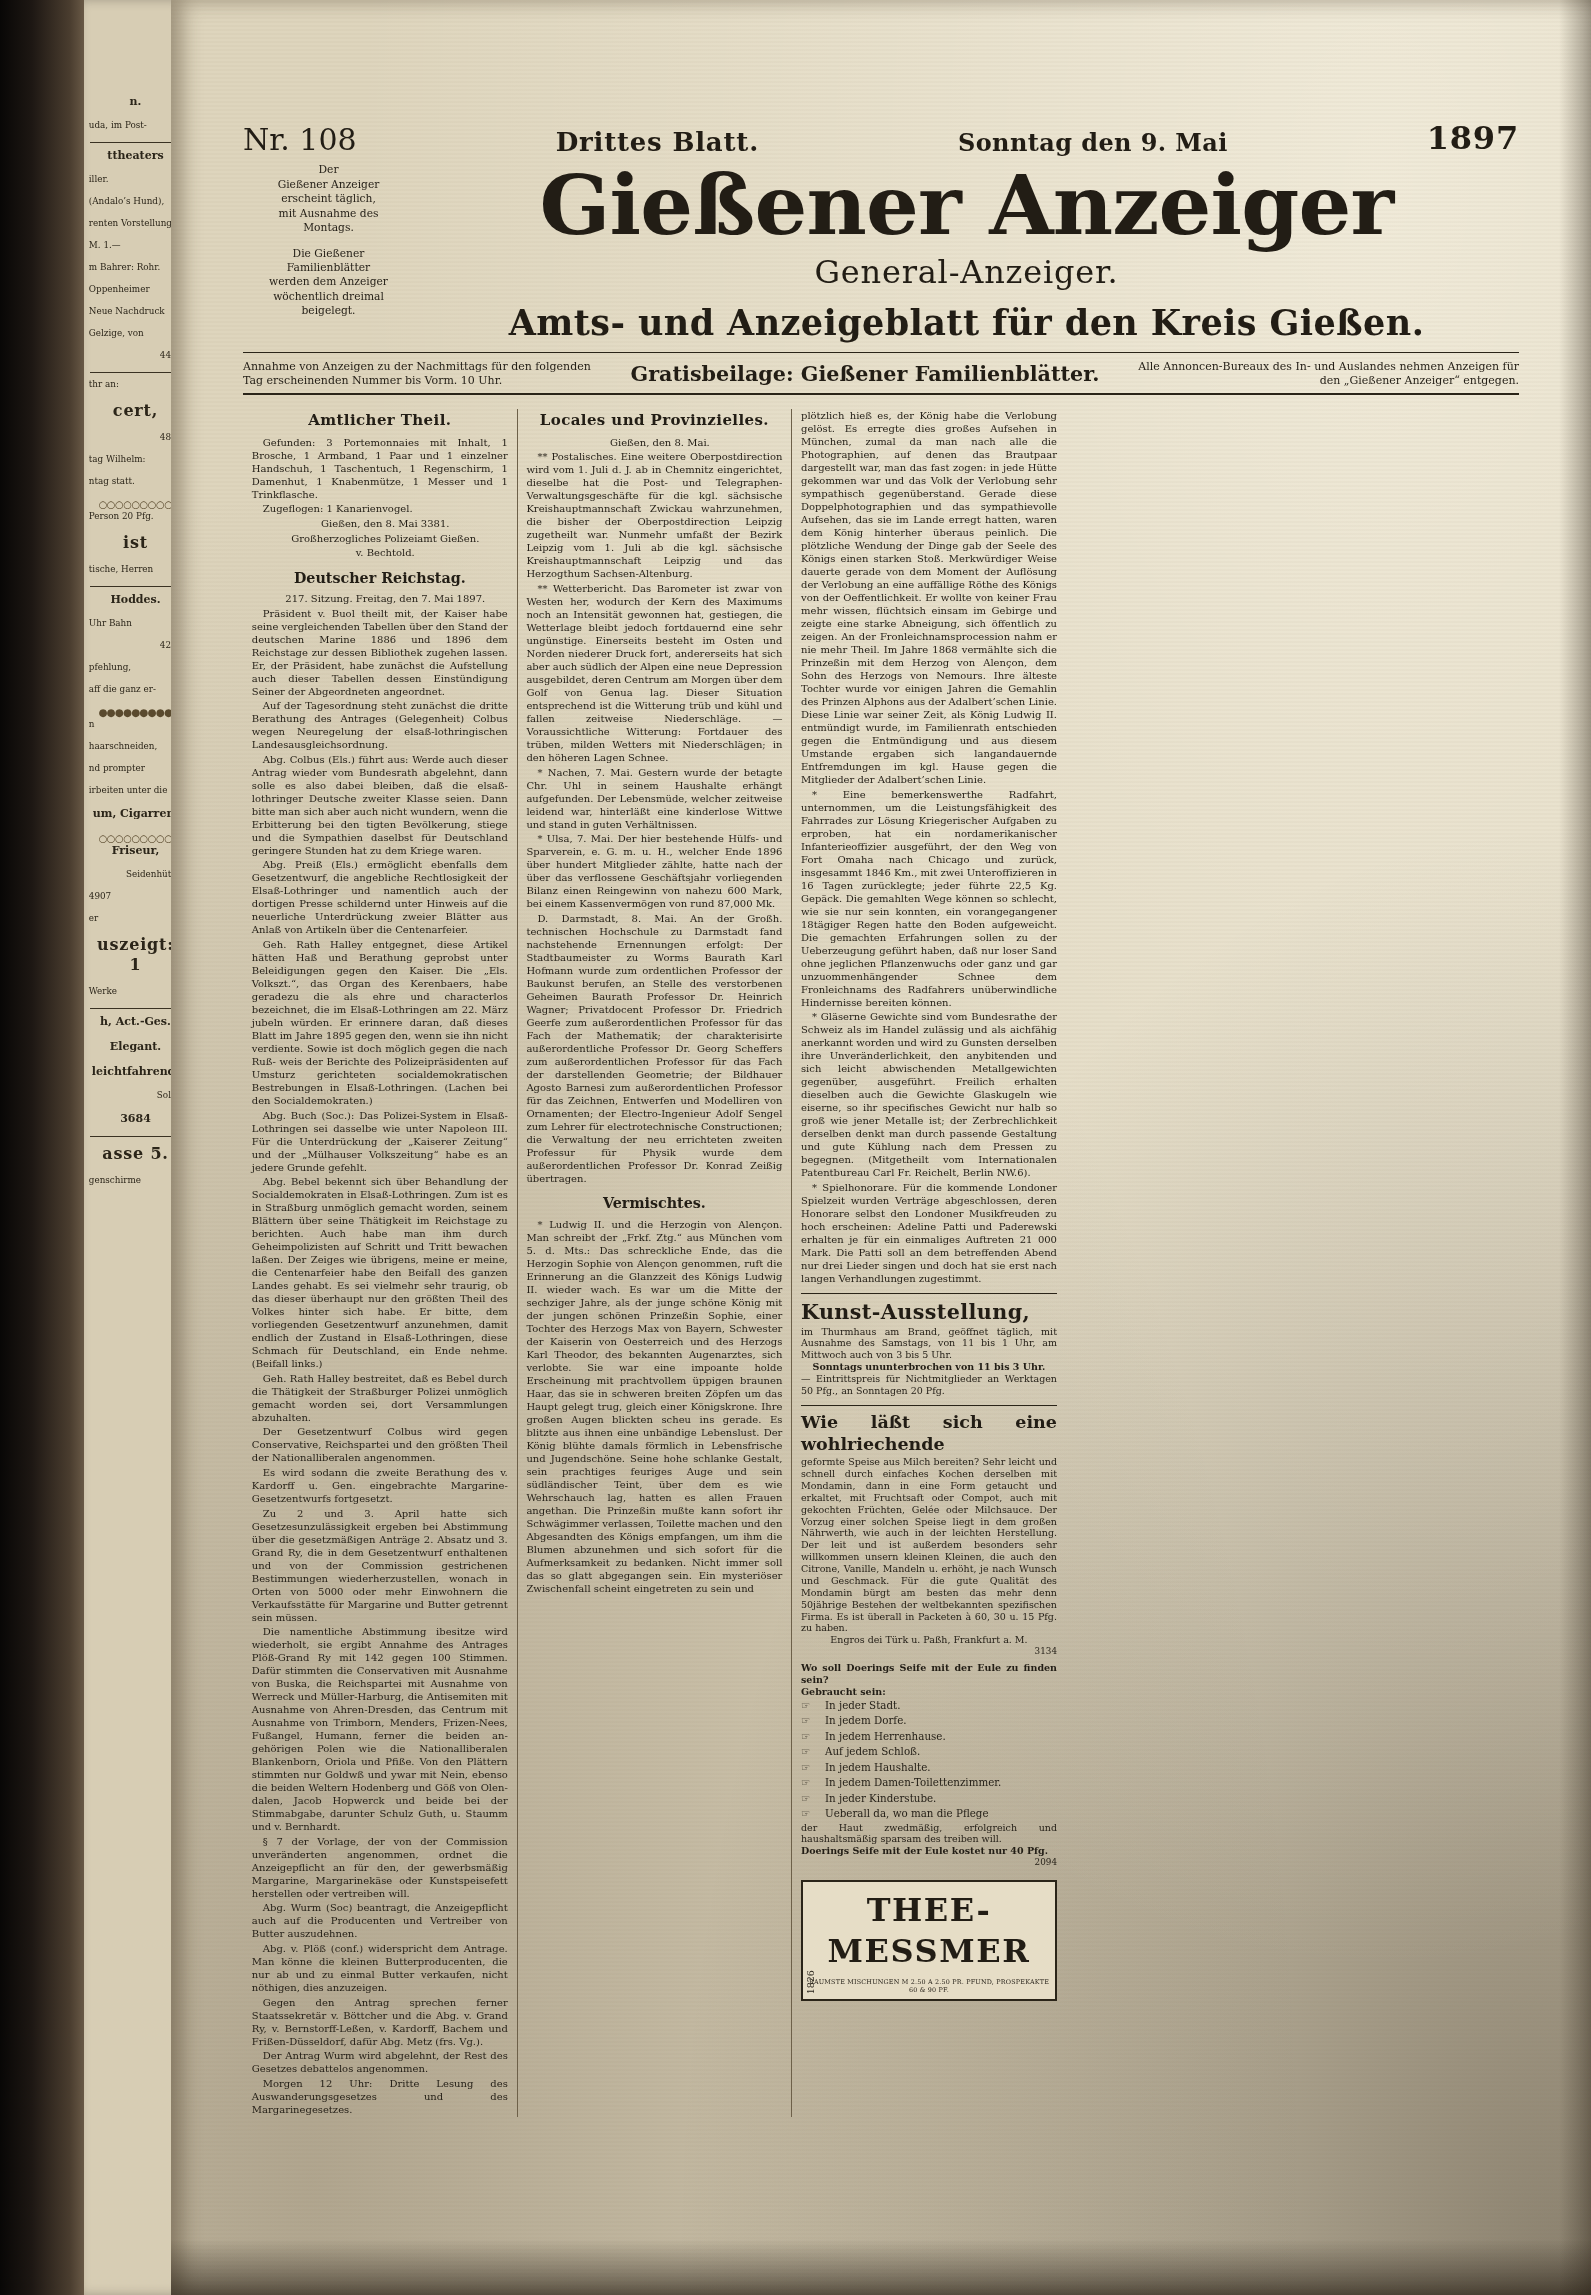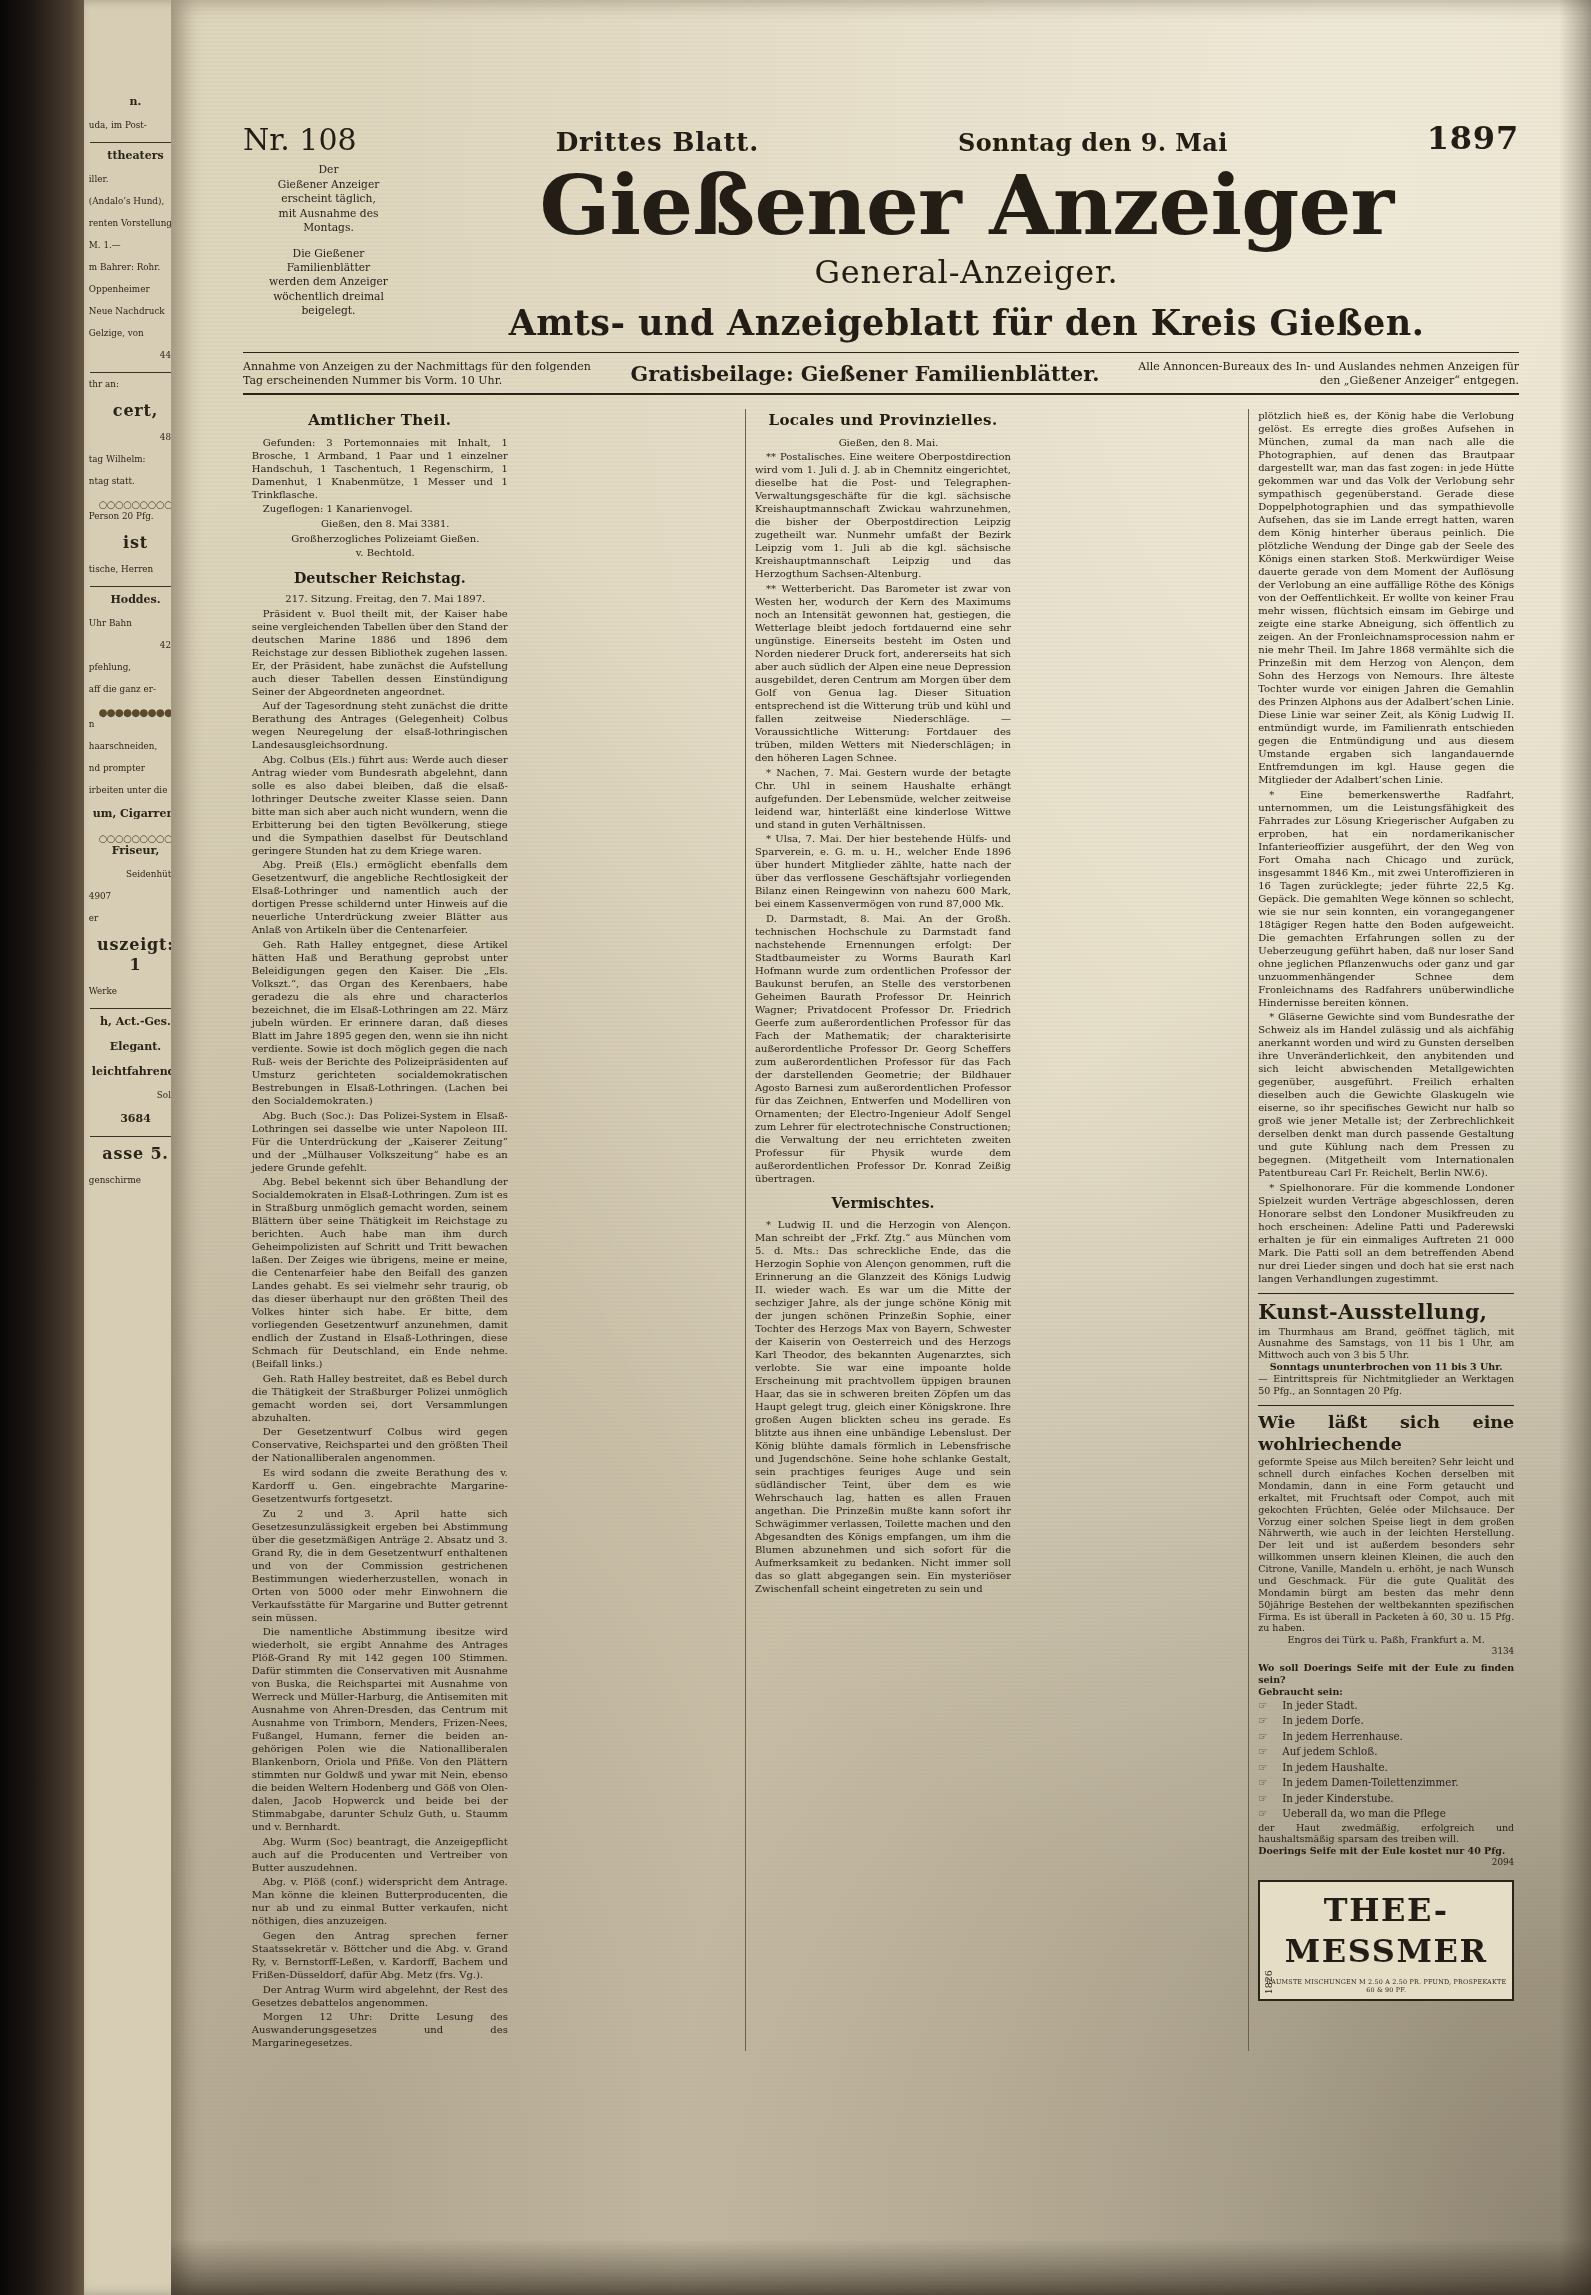--- a/index.html
+++ b/index.html
@@ -62,21 +62,21 @@
 
   .mh-rule{border-top:1.6px solid #2a2418;margin-top:9.5px;}
   .mh-foot{display:flex;justify-content:space-between;align-items:center;
      font-size:11px;padding:6.4px 0 4.8px 0;}
   .mh-foot .c1{width:350px;line-height:1.3;}
   .mh-foot .c2{flex:1;text-align:center;font-size:20.7px;font-weight:bold;}
   .mh-foot .c3{width:382px;text-align:right;line-height:1.3;}
   .mh-rule2{border-top:2.4px double #2a2418;margin-bottom:8px;}
 
   
-  .cols{display:flex;margin:14px 68px 0 72px;gap:0;justify-content:space-between;}
+  .cols{display:flex;margin:14px 68px 0 72px;gap:0;}
   .col{width:256px;padding:0 8.8px;font-size:10px;line-height:1.30;
      text-align:justify;hyphens:auto;}
   .col + .col{border-left:0.8px solid #6d6049;}
   .col p{margin:0 0 1.6px 0;text-indent:11px;}
   .col p.noind{text-indent:0;}
   .colhead{text-align:center;font-weight:bold;font-size:15px;margin:1.6px 0 5.6px 0;
      letter-spacing:0.4px;}
   .sechead{text-align:center;font-weight:bold;font-size:14.3px;margin:9.5px 0 4.8px 0;}
   .center{text-align:center;text-indent:0;}
   .b{font-weight:bold;}
@@ -221,20 +221,21 @@
         <p>Abg. Colbus (Els.) führt aus: Werde auch dieser Antrag wieder vom Bundesrath abgelehnt, dann solle es also dabei bleiben, daß die elsaß-lothringer Deutsche zweiter Klasse seien. Dann bitte man sich aber auch nicht wundern, wenn die Erbitterung bei den tigten Bevölkerung, stiege und die Sympathien daselbst für Deutschland geringere Stunden hat zu dem Kriege waren.</p>
         <p>Abg. Preiß (Els.) ermöglicht ebenfalls dem Gesetzentwurf, die angebliche Rechtlosigkeit der Elsaß-Lothringer und namentlich auch der dortigen Presse schildernd unter Hinweis auf die neuerliche Unterdrückung zweier Blätter aus Anlaß von Artikeln über die Centenarfeier.</p>
         <p>Geh. Rath Halley entgegnet, diese Artikel hätten Haß und Berathung geprobst unter Beleidigungen gegen den Kaiser. Die „Els. Volkszt.“, das Organ des Kerenbaers, habe geradezu die als ehre und characterlos bezeichnet, die im Elsaß-Lothringen am 22. März jubeln würden. Er erinnere daran, daß dieses Blatt im Jahre 1895 gegen den, wenn sie ihn nicht verdiente. Sowie ist doch möglich gegen die nach Ruß- weis der Berichte des Polizeipräsidenten auf Umsturz gerichteten socialdemokratischen Bestrebungen in Elsaß-Lothringen. (Lachen bei den Socialdemokraten.)</p>
         <p>Abg. Buch (Soc.): Das Polizei-System in Elsaß-Lothringen sei dasselbe wie unter Napoleon III. Für die Unterdrückung der „Kaiserer Zeitung“ und der „Mülhauser Volkszeitung“ habe es an jedere Grunde gefehlt.</p>
         <p>Abg. Bebel bekennt sich über Behandlung der Socialdemokraten in Elsaß-Lothringen. Zum ist es in Straßburg unmöglich gemacht worden, seinem Blättern über seine Thätigkeit im Reichstage zu berichten. Auch habe man ihm durch Geheimpolizisten auf Schritt und Tritt bewachen laßen. Der Zeiges wie übrigens, meine er meine, die Centenarfeier habe den Beifall des ganzen Landes gehabt. Es sei vielmehr sehr traurig, ob das dieser überhaupt nur den größten Theil des Volkes hinter sich habe. Er bitte, dem vorliegenden Gesetzentwurf anzunehmen, damit endlich der Zustand in Elsaß-Lothringen, diese Schmach für Deutschland, ein Ende nehme. (Beifall links.)</p>
         <p>Geh. Rath Halley bestreitet, daß es Bebel durch die Thätigkeit der Straßburger Polizei unmöglich gemacht worden sei, dort Versammlungen abzuhalten.</p>
         <p>Der Gesetzentwurf Colbus wird gegen Conservative, Reichspartei und den größten Theil der Nationalliberalen angenommen.</p>
         <p>Es wird sodann die zweite Berathung des v. Kardorff u. Gen. eingebrachte Margarine-Gesetzentwurfs fortgesetzt.</p>
         <p>Zu 2 und 3. April hatte sich Gesetzesunzulässigkeit ergeben bei Abstimmung über die gesetzmäßigen Anträge 2. Absatz und 3. Grand Ry, die in dem Gesetzentwurf enthaltenen und von der Commission gestrichenen Bestimmungen wiederherzustellen, wonach in Orten von 5000 oder mehr Einwohnern die Verkaufsstätte für Margarine und Butter getrennt sein müssen.</p>
         <p>Die namentliche Abstimmung ibesitze wird wiederholt, sie ergibt Annahme des Antrages Plöß-Grand Ry mit 142 gegen 100 Stimmen. Dafür stimmten die Conservativen mit Ausnahme von Buska, die Reichspartei mit Ausnahme von Werreck und Müller-Harburg, die Antisemiten mit Ausnahme von Ahren-Dresden, das Centrum mit Ausnahme von Trimborn, Menders, Frizen-Nees, Fußangel, Humann, ferner die beiden an-gehörigen Polen wie die Nationalliberalen Blankenborn, Oriola und Pfiße. Von den Plättern stimmten nur Goldwß und ywar mit Nein, ebenso die beiden Weltern Hodenberg und Göß von Olen-dalen, Jacob Hopwerck und beide bei der Stimmabgabe, darunter Schulz Guth, u. Staumm und v. Bernhardt.</p>
+        <p>§ 7 der Vorlage, der von der Commission unveränderten angenommen, ordnet die Anzeigepflicht an für den, der gewerbsmäßig Margarine, Margarinekäse oder Kunstspeisefett herstellen oder vertreiben will.</p>
         <p>Abg. Wurm (Soc) beantragt, die Anzeigepflicht auch auf die Producenten und Vertreiber von Butter auszudehnen.</p>
         <p>Abg. v. Plöß (conf.) widerspricht dem Antrage. Man könne die kleinen Butterproducenten, die nur ab und zu einmal Butter verkaufen, nicht nöthigen, dies anzuzeigen.</p>
         <p>Gegen den Antrag sprechen ferner Staatssekretär v. Böttcher und die Abg. v. Grand Ry, v. Bernstorff-Leßen, v. Kardorff, Bachem und Frißen-Düsseldorf, dafür Abg. Metz (frs. Vg.).</p>
         <p>Der Antrag Wurm wird abgelehnt, der Rest des Gesetzes debattelos angenommen.</p>
         <p>Morgen 12 Uhr: Dritte Lesung des Auswanderungsgesetzes und des Margarinegesetzes.</p>
       </div>
 
       <div class="col">
         <div class="colhead">Locales und Provinzielles.</div>
         <p class="center">Gießen, den 8. Mai.</p>

